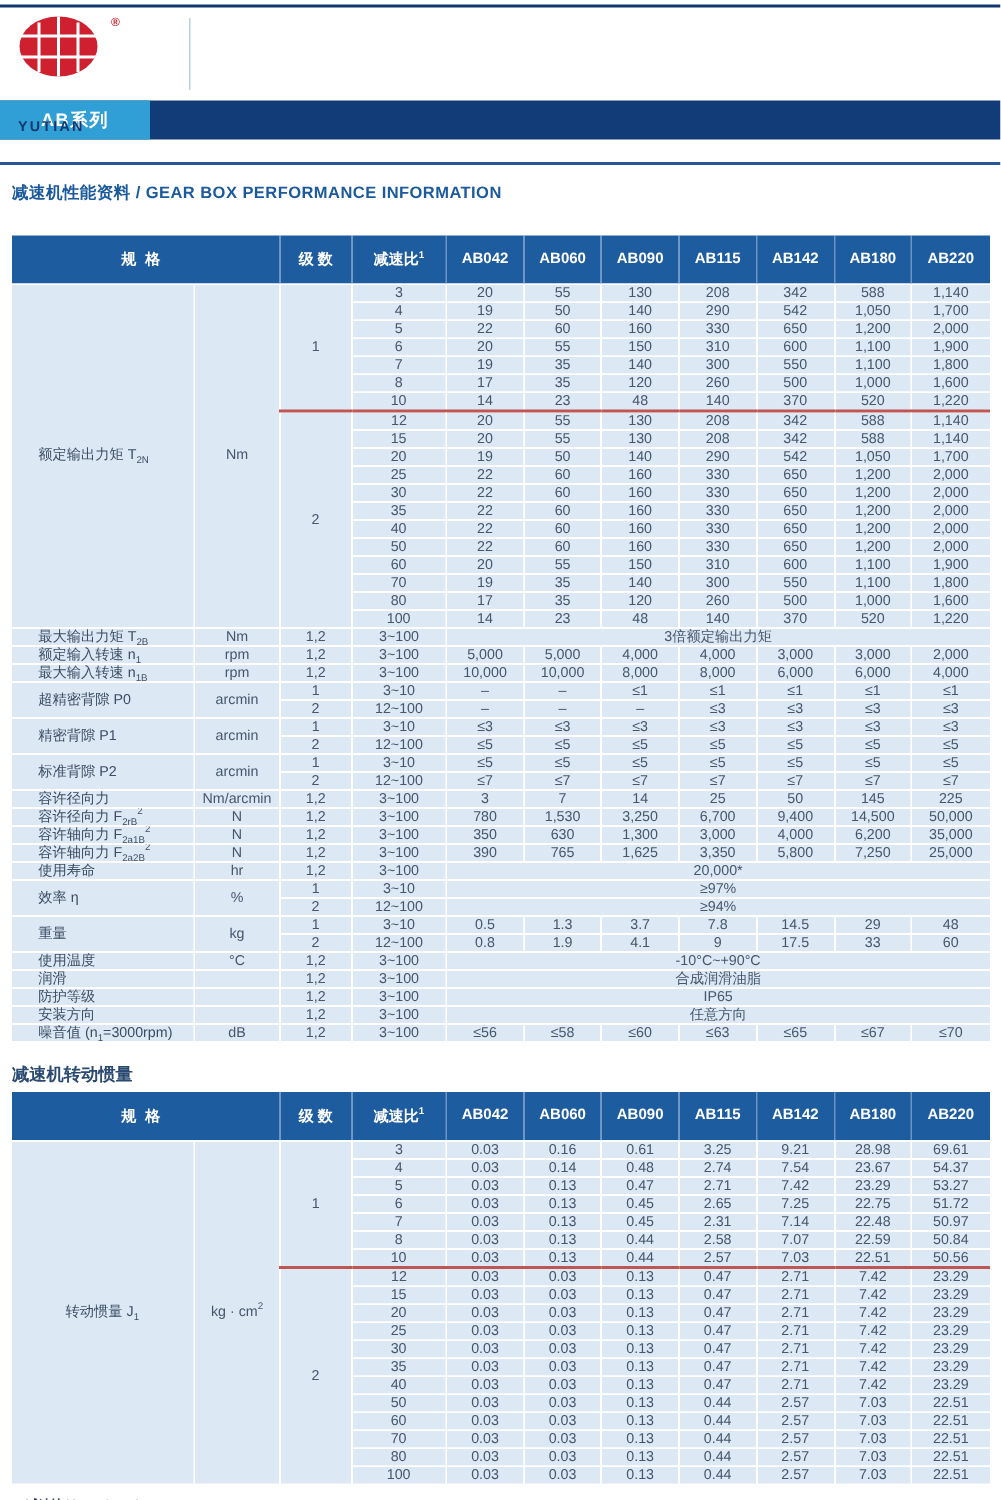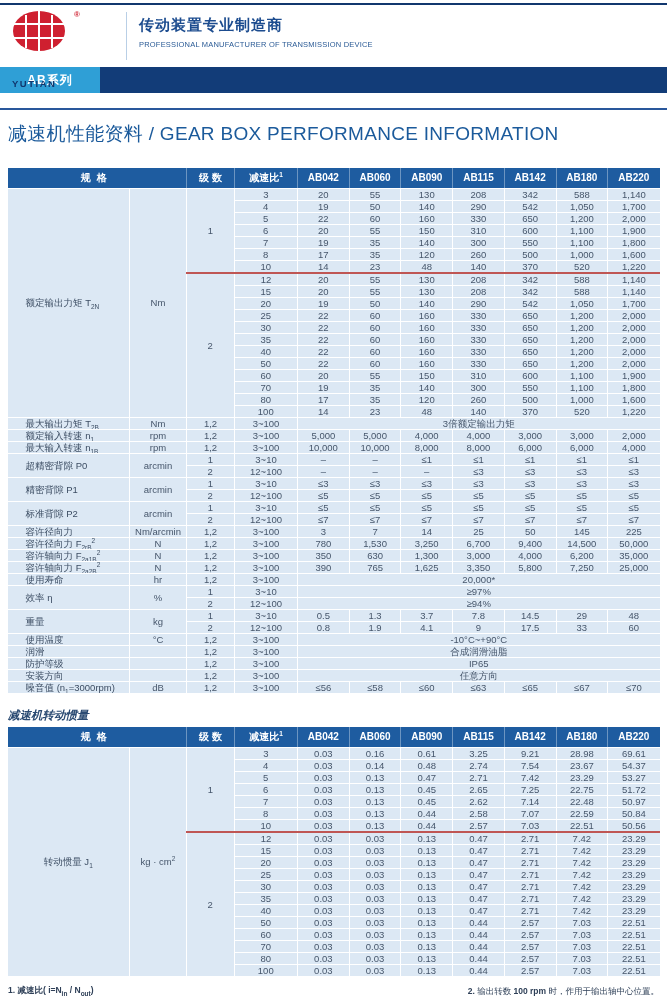--- a/index.html
+++ b/index.html
@@ -20,26 +20,26 @@
   .reg{position:absolute;left:62px;top:0;color:var(--logored);font-size:8px;font-weight:bold;}
   .vdiv{width:1px;background:#b9cfe6;height:48px;margin:2px 12px 0 18px;}
   .taglines{padding-top:6px;}
   .tag-zh{font-size:15px;font-weight:bold;color:#1c4c8f;letter-spacing:1px;}
   .tag-en{font-size:7.5px;color:#2a5globals5;color:#2a5a95;margin-top:5px;letter-spacing:.2px;}
   .navy-bar{height:26px;background:var(--bar);display:flex;align-items:center;}
   .series-badge{width:100px;height:100%;background:var(--badge);color:#fff;font-size:12px;font-weight:bold;
     display:flex;align-items:center;justify-content:center;letter-spacing:1px;}
   .slogan{margin-left:auto;color:#fff;font-size:13px;font-weight:bold;padding-right:10px;letter-spacing:.5px;}
   .mid-rule{height:2px;background:#29579b;margin-top:15px;}
-  .page-title{margin:11px 8px 0 8px;font-size:19px;font-weight:normal;color:var(--title);letter-spacing:.3px;}
-  .sec2-title{margin:15px 8px 4px 8px;font-size:11.5px;font-weight:bold;color:#2a4a72;font-style:italic;}
+  .page-title{margin:11px 8px 0 8px;font-size:11px;font-weight:bold;color:var(--title);letter-spacing:.3px;}
+  .sec2-title{margin:15px 8px 4px 8px;font-size:11.5px;font-weight:bold;color:#2a4a72;}
   table{border-collapse:collapse;table-layout:fixed;width:652px;margin:0 auto;}
   .tbl1{margin-top:21px;}
   thead th{
-    background:var(--head);color:#fff;font-weight:bold;font-size:10px;height:20px;
+    background:var(--head);color:#fff;font-weight:bold;font-size:10px;height:32px;
     border-left:1px solid rgba(255,255,255,.35);padding:0;
   }
   thead th:first-child{border-left:none;letter-spacing:6px;}
   tbody td{
     background:var(--cell);border-left:1px solid #fff;border-top:1px solid #fff;
     font-size:9.5px;height:12px;line-height:11px;padding:0;text-align:center;color:var(--txt);
     white-space:nowrap;overflow:hidden;
   }
   tbody td:first-child{border-left:none;}
   td.lbl{text-align:left;padding-left:18px;color:var(--lbl);}
@@ -64,24 +64,20 @@
       <line x1="2" y1="14" x2="52" y2="14" stroke="#fff" stroke-width="2"></line>
       <line x1="2" y1="28" x2="52" y2="28" stroke="#fff" stroke-width="2"></line>
       <line x1="14" y1="5" x2="14" y2="38" stroke="#fff" stroke-width="2"></line>
       <line x1="27" y1="1" x2="27" y2="41" stroke="#fff" stroke-width="2"></line>
       <line x1="40" y1="5" x2="40" y2="38" stroke="#fff" stroke-width="2"></line>
     </svg>
     <div class="logo-name">YUTIAN</div>
     <span class="reg">®</span>
   </div>
   <div class="vdiv"></div>
-  <div class="taglines">
-    <div class="tag-zh">传动装置专业制造商</div>
-    <div class="tag-en">PROFESSIONAL MANUFACTURER OF TRANSMISSION DEVICE</div>
-  </div>
 </div>
 
 <div class="navy-bar">
   <div class="series-badge">AB系列</div>
 </div>
 
 <div class="mid-rule"></div>
 
 <div class="page-title">减速机性能资料 / GEAR BOX PERFORMANCE INFORMATION</div>
 
@@ -624,21 +620,21 @@
         <td>2.65</td>
         <td>7.25</td>
         <td>22.75</td>
         <td>51.72</td>
       </tr>
       <tr>
         <td>7</td>
         <td>0.03</td>
         <td>0.13</td>
         <td>0.45</td>
-        <td>2.62</td>
+        <td>2.31</td>
         <td>7.14</td>
         <td>22.48</td>
         <td>50.97</td>
       </tr>
       <tr>
         <td>8</td>
         <td>0.03</td>
         <td>0.13</td>
         <td>0.44</td>
         <td>2.58</td>

